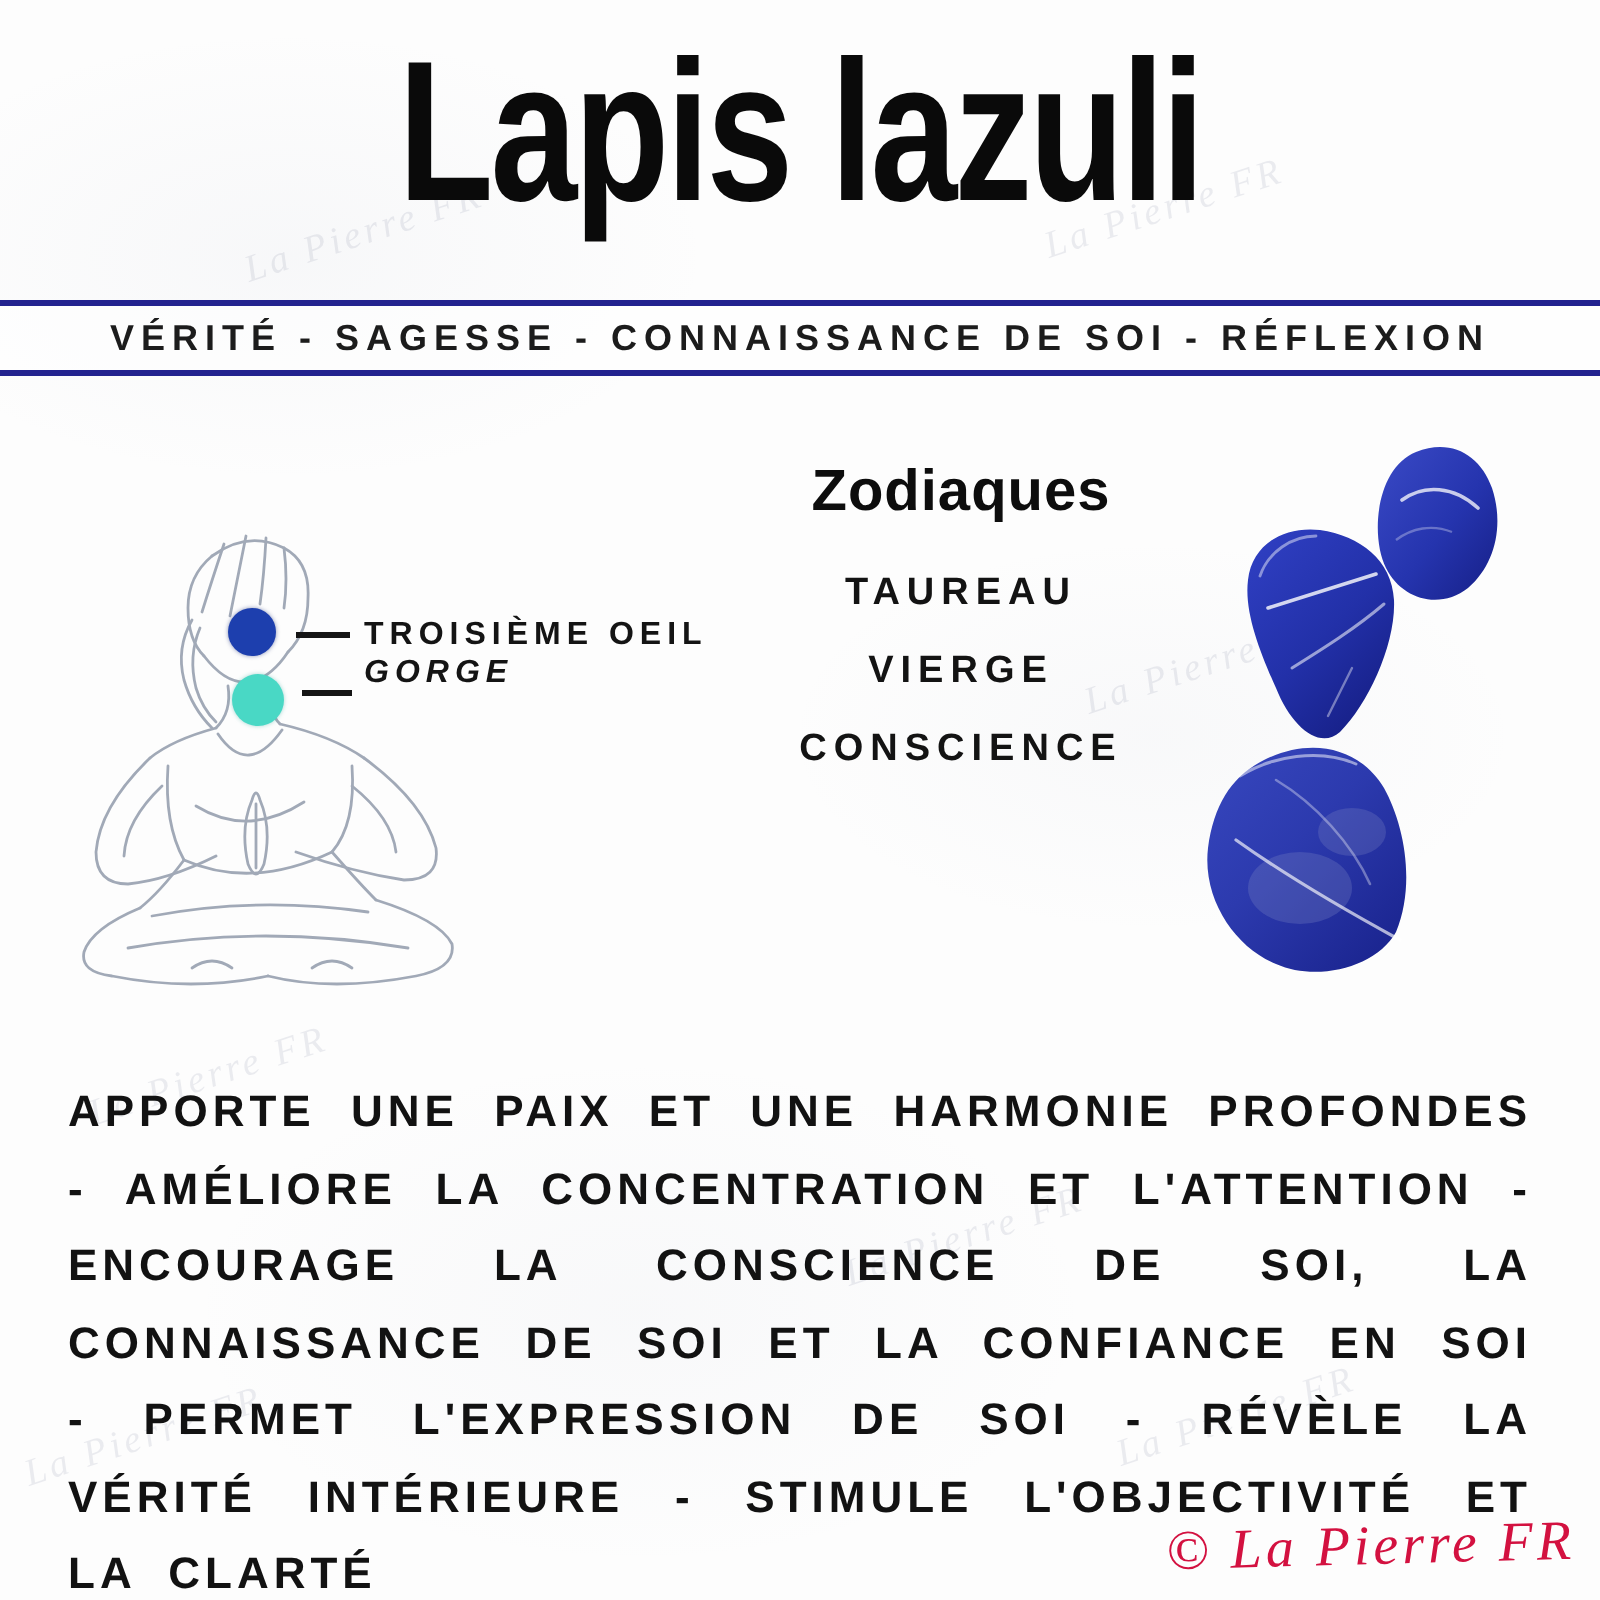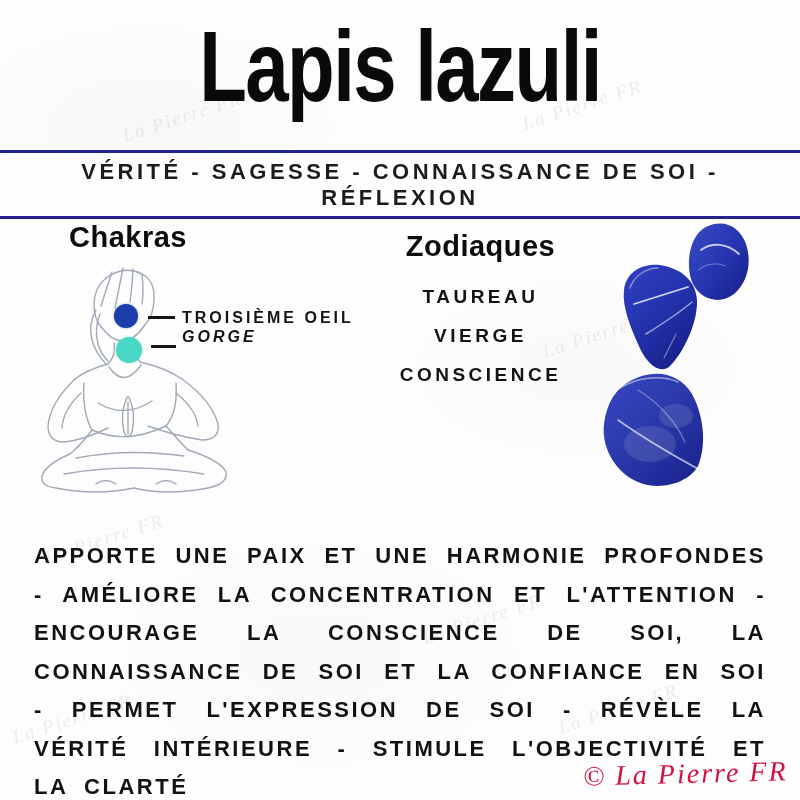--- a/index.html
+++ b/index.html
@@ -20,21 +20,21 @@
   .title{
     position:absolute;top:14px;left:0;width:100%;text-align:center;margin:0;
     font-size:100px;font-weight:bold;line-height:1.05;color:#0a0a0a;
     letter-spacing:-2px;transform:scaleX(0.78);transform-origin:50% 50%;
   }
   .banner{
     position:absolute;top:150px;left:0;width:100%;box-sizing:border-box;
     border-top:3px solid #23238f;border-bottom:3px solid #23238f;
     padding:6px 0 5px 0;text-align:center;background:rgba(255,255,255,0.55);
   }
-  .banner span{font-size:22px;font-weight:bold;letter-spacing:3.5px;color:#1c1c1c;}
+  .banner span{font-size:18px;font-weight:bold;letter-spacing:3.5px;color:#1c1c1c;}
   .section-heading{margin:0;font-size:29px;font-weight:bold;color:#0d0d0d;letter-spacing:0.5px;}
   .chakras-heading{position:absolute;left:69px;top:221px;}
   .figure-svg{position:absolute;left:36px;top:262px;}
   .chakra-dot{position:absolute;border-radius:50%;}
   .dot-third-eye{left:114px;top:304px;width:24px;height:24px;background:#1d3fae;box-shadow:0 0 2px rgba(20,40,120,0.5);}
   .dot-throat{left:116px;top:337px;width:26px;height:26px;background:#49d8c5;box-shadow:0 0 2px rgba(40,160,150,0.4);}
   .chakra-line{position:absolute;height:3px;background:#151515;}
   .line-third-eye{left:148px;top:316px;width:27px;}
   .line-throat{left:151px;top:345px;width:25px;}
   .chakra-label{position:absolute;font-size:16px;font-weight:bold;letter-spacing:3px;color:#141414;white-space:nowrap;}
@@ -69,21 +69,20 @@
   <span class="watermark" style="left:420px;top:608px;">La Pierre FR</span>
   <span class="watermark" style="left:10px;top:708px;">La Pierre FR</span>
   <span class="watermark" style="left:556px;top:698px;">La Pierre FR</span>
 
   <h1 class="title">Lapis lazuli</h1>
 
   <div class="banner">
     <span>VÉRITÉ - SAGESSE - CONNAISSANCE DE SOI - RÉFLEXION</span>
   </div>
 
-  <h2 class="section-heading chakras-heading">Chakras</h2>
 
   <svg class="figure-svg" width="198" height="235" viewBox="0 0 198 235" fill="none">
     <g stroke="#98a1b0" stroke-width="1.4" stroke-linecap="round" fill="none" opacity="0.9">
 
       <path d="M70,16 Q88,3 106,12 Q119,19 118,37 Q118,54 108,64"></path>
       <path d="M70,16 Q58,26 58,42 Q58,58 66,66"></path>
       <path d="M76,10 Q70,28 65,44"></path>
       <path d="M87,6 Q83,26 79,46"></path>
       <path d="M97,7 Q96,26 94,40"></path>
       <path d="M106,12 Q108,28 106,42"></path>

